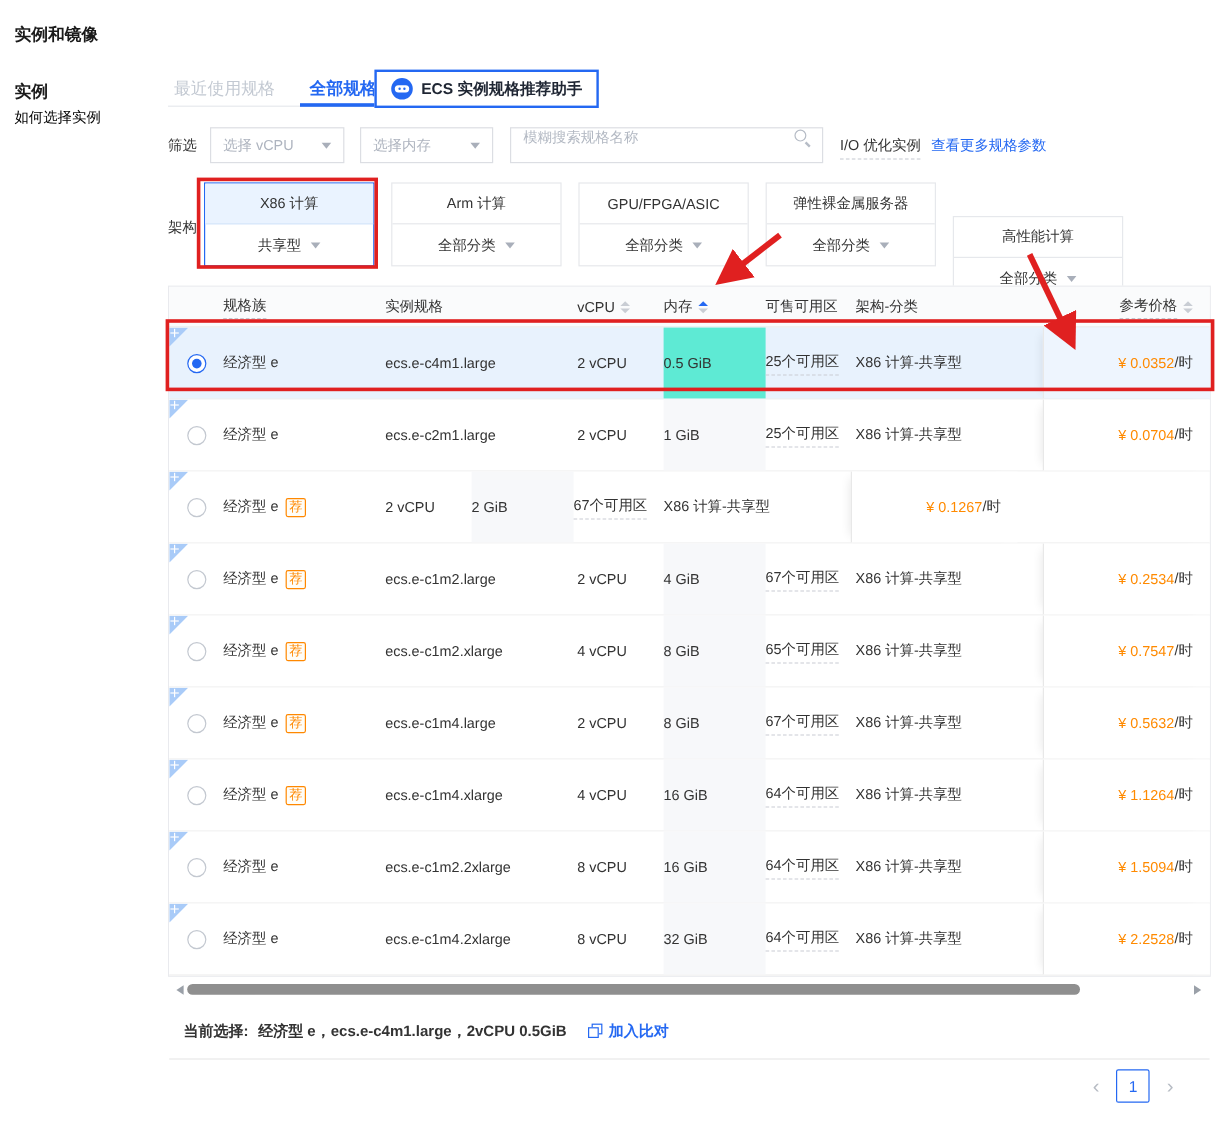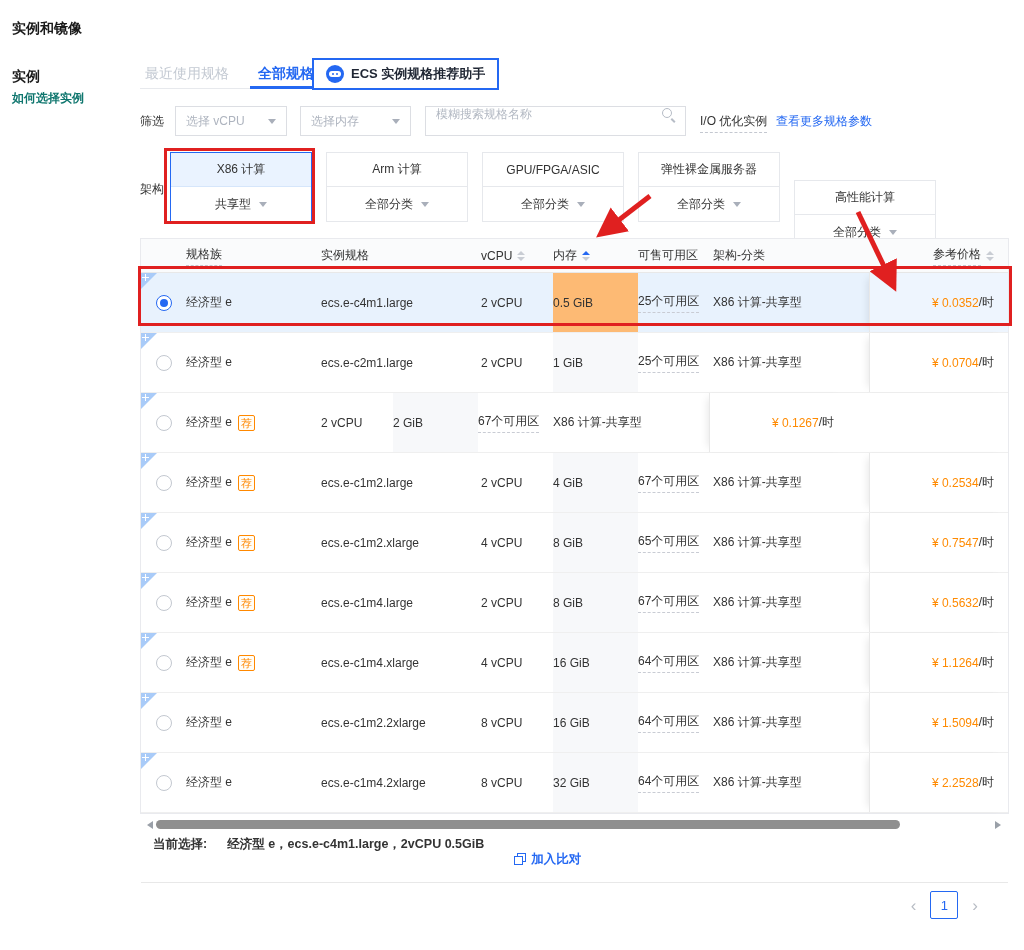--- a/index.html
+++ b/index.html
@@ -3,21 +3,21 @@
 <meta charset="utf-8">
 <style>
   * { margin:0; padding:0; box-sizing:border-box; }
   html,body { background:#fff; }
   body { font-family:"Liberation Sans","DejaVu Sans",sans-serif; }
   .page { position:relative; width:1024px; height:950px; background:#fff; overflow:hidden; color:#333; }
 
   
   .page-title { position:absolute; left:12px; top:20px; font-size:14px; font-weight:bold; color:#1a1a1a; }
   .side-label { position:absolute; left:12px; top:68px; font-size:14px; font-weight:bold; color:#1a1a1a; }
-  .side-help  { position:absolute; left:12px; top:90px; font-size:12px; color:#0f766e; cursor:pointer;font-weight:bold; }
+  .side-help  { position:absolute; left:12px; top:90px; font-size:12px; color:#000000; cursor:pointer; }
 
   
   .tab-recent { position:absolute; left:145px; top:65px; font-size:14px; color:#c3c9d2; cursor:pointer; }
   .tab-all    { position:absolute; left:258px; top:65px; font-size:14px; color:#2468f2; font-weight:bold; cursor:pointer; }
   .tabs-baseline { position:absolute; left:140px; top:88px; width:178px; height:1px; background:#e7e9ed; }
   .tab-all-bar   { position:absolute; left:250px; top:86px; width:72px; height:3px; background:#2468f2; }
   .assistant-btn { position:absolute; left:312px; top:58px; height:32px; display:flex; align-items:center; gap:7px;
                    padding:0 12px; border:2px solid #2468f2; background:#fff; cursor:pointer; }
   .assistant-btn .label { font-size:13px; font-weight:bold; color:#1f2633; }
   .robot-icon { width:18px; height:18px; border-radius:50%; background:#2468f2; position:relative; flex:0 0 auto; }
@@ -69,21 +69,21 @@
   .s-up { width:0;height:0;border-left:4px solid transparent;border-right:4px solid transparent;border-bottom:4px solid #c9cdd4; }
   .s-dn { width:0;height:0;border-left:4px solid transparent;border-right:4px solid transparent;border-top:4px solid #c9cdd4; }
   .s-up.active { border-bottom-color:#2468f2; }
 
   .tbody { height:540px; }
   .trow { position:relative; display:flex; height:60px; border-bottom:1px solid #efefef; background:#fff; cursor:pointer; }
   .trow .cell { display:flex; align-items:center; font-size:12px; color:#333; }
   .trow .c-mem { background:#f7f8fa; }
   .trow .c-price { border-left:1px solid #e8e8e8; box-shadow:-6px 0 8px -5px rgba(0,0,0,0.10); background:#fff; }
   .trow.sel { background:#e8f2fd; }
-  .trow.sel .c-mem { background:#fdba74; }
+  .trow.sel .c-mem { background:#5eead4; }
   .trow.sel .c-price { background:#eef5fe; }
   .corner { position:absolute; top:0; left:0; width:16px; height:16px; background:#a9cbf8;
             clip-path:polygon(0 0,100% 0,0 100%); }
   .corner::before { content:""; position:absolute; left:4px; top:1px; width:1px; height:7px; background:#fff; }
   .corner::after  { content:""; position:absolute; left:1px; top:4px; width:7px; height:1px; background:#fff; }
   .radio { width:16px; height:16px; border:1px solid #c3c8d0; border-radius:50%; background:#fff; position:relative; flex:0 0 auto; }
   .radio.checked { border:1px solid #2468f2; }
   .radio.checked::after { content:""; position:absolute; inset:3px; border-radius:50%; background:#2468f2; }
   .badge { margin-left:6px; font-size:11px; line-height:14px; padding:0 2px; color:#ff8800; border:1px solid #ff8800;
            border-radius:2px; background:#fffdf7; }
@@ -92,21 +92,21 @@
   .price-unit { color:#333; }
 
   
   .scroll-zone { position:relative; height:23px; }
   .scroll-thumb { position:absolute; left:15px; top:7px; width:744px; height:9px; background:#8f8f8f; border-radius:5px; cursor:grab; }
   .scroll-arrow { position:absolute; top:8px; width:0; height:0; cursor:pointer; }
   .scroll-arrow.left  { left:6px;  border-top:4px solid transparent; border-bottom:4px solid transparent; border-right:6px solid #9aa0a8; }
   .scroll-arrow.right { right:7px; border-top:4px solid transparent; border-bottom:4px solid transparent; border-left:6px solid #9aa0a8; }
 
   
-  .cur-row { height:46px; display:flex; gap:20px; padding-left:12px; font-size:12.5px; }
+  .cur-row { height:46px; display:flex; align-items:center; gap:8px; padding-left:12px; font-size:12.5px; }
   .cur-label { font-weight:bold; color:#333; }
   .cur-value { font-weight:bold; color:#333; }
   .cmp-link { display:flex; align-items:center; gap:5px; margin-left:10px; color:#2468f2; font-weight:bold; cursor:pointer; }
   .cmp-icon { position:relative; width:12px; height:12px; }
   .cmp-icon::after  { content:""; position:absolute; right:0; top:0; width:7px; height:7px; border:1px solid #2468f2; }
   .cmp-icon::before { content:""; position:absolute; left:0; bottom:0; width:7px; height:7px; border:1px solid #2468f2; background:#fff; z-index:1; }
 
   
   .pag-row { height:45px; border-top:1px solid #e8e8e8; display:flex; align-items:center; justify-content:flex-end; gap:14px; padding-right:30px; }
   .pag-arrow { font-size:17px; color:#b7bcc4; cursor:pointer; line-height:1; }

